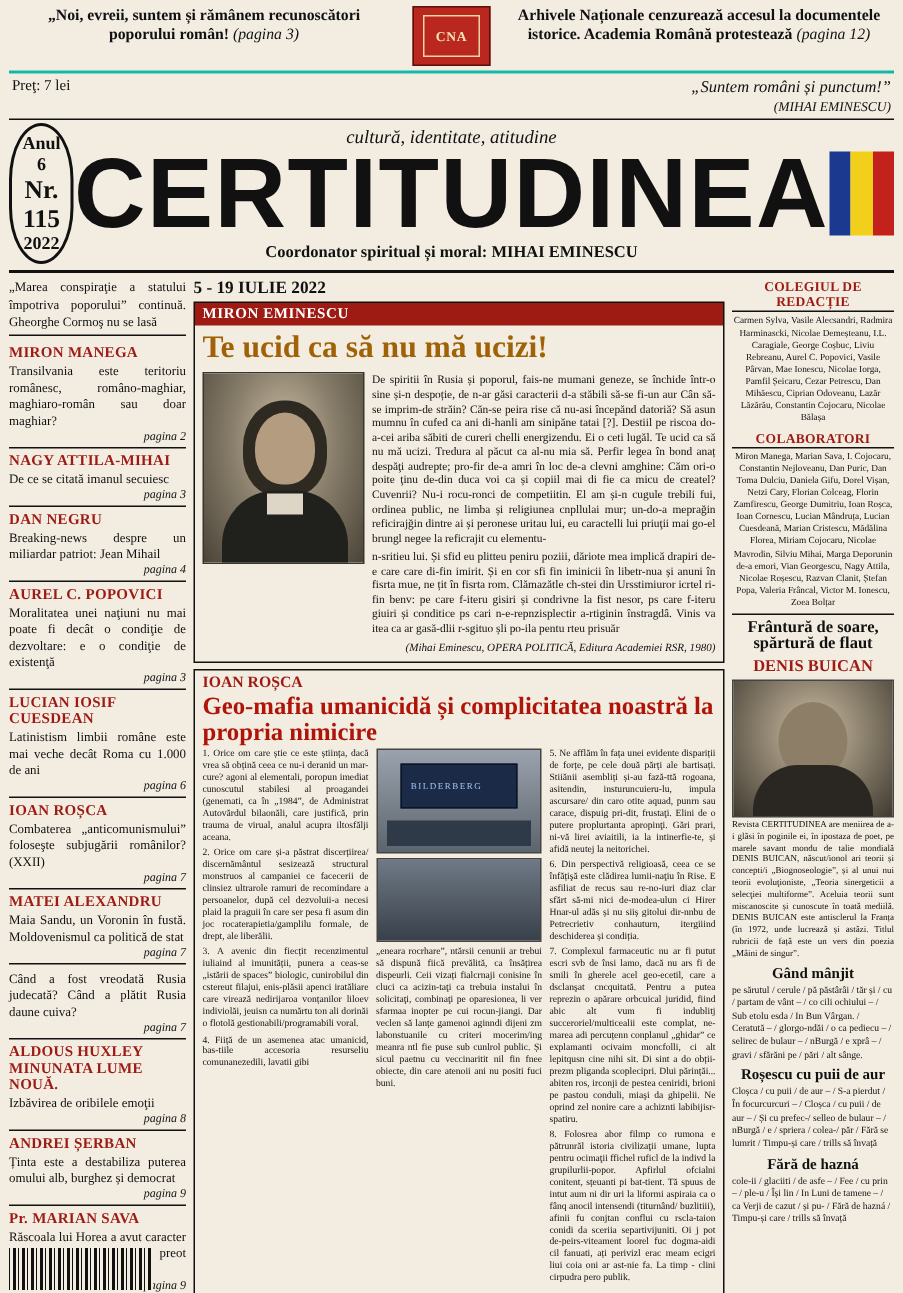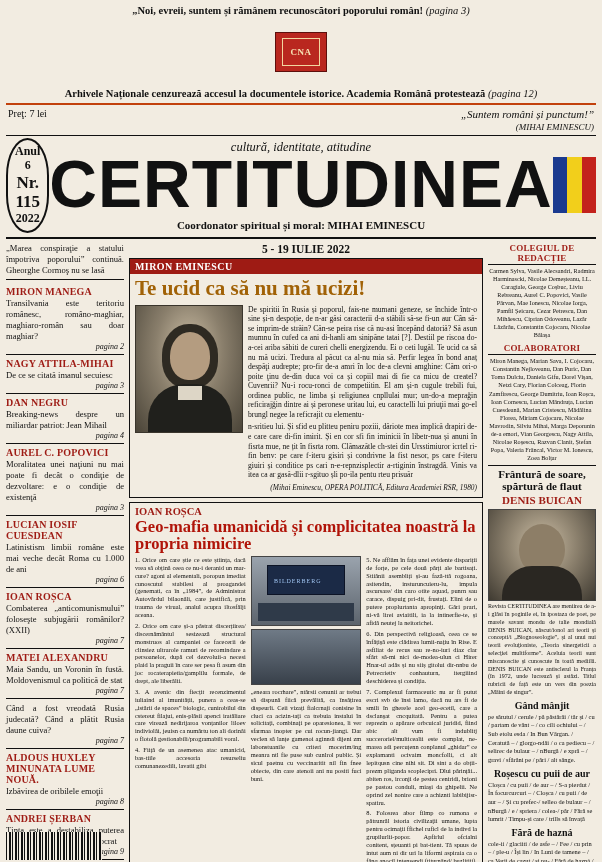--- a/index.html
+++ b/index.html
@@ -7,21 +7,21 @@
   body {
     width:602px; height:862px;
     background:#efe9dd;
     font-family:"Liberation Serif", serif;
     color:#111;
     overflow:hidden;
   }
   .page { position:relative; width:602px; height:862px; background:#f2ece1; padding:4px 6px; }
 
   
-  .topbar { display:flex; border-bottom:2px solid #c2410c; padding-bottom:3px;flex-direction:column; }
+  .topbar { display:flex; border-bottom:2px solid #14b8a6; padding-bottom:3px; }
   .topbar .col { flex:1; text-align:center; font-weight:bold; font-size:10.5px; line-height:1.25; padding:0 4px; }
   .topbar .mid { flex:0 0 70px; display:flex; align-items:center; justify-content:center; }
   .emblem { width:52px; height:40px; background:#b9271f; border:1px solid #5d0f0c; position:relative; }
   .emblem:after{ content:""; position:absolute; left:6px; top:5px; right:6px; bottom:5px; border:1px solid #f2d6a0; }
   .emblem span { position:absolute; inset:0; display:flex; align-items:center; justify-content:center;
      color:#f7e3b5; font-size:9px; font-weight:bold; letter-spacing:.5px;}
   .ital { font-style:italic; font-weight:normal; }
 
   .priceline { display:flex; justify-content:space-between; align-items:flex-start; padding:3px 2px 2px; font-size:10px; }
   .priceline .right { text-align:right; font-style:italic; font-size:11px; line-height:1.25; }
@@ -49,21 +49,21 @@
   .colR { width:108px; }
 
   
   .lead { font-size:8.6px; line-height:1.3; text-align:justify; border-bottom:1px solid #111; padding-bottom:3px; margin-bottom:3px; }
   .lblock { border-bottom:1px solid #111; padding:3px 0; }
   .lname { color:#9e1b14; font-weight:bold; font-size:10px; letter-spacing:.2px; }
   .ltext { font-size:8.6px; line-height:1.28; margin-top:1px; text-align:justify; }
   .pg { font-style:italic; font-size:8px; text-align:right; display:block; }
 
   
-  .dateline { text-align:center; font-weight:bold; font-size:11.5px; margin-bottom:3px; }
+  .dateline { text-align:left; font-weight:bold; font-size:11.5px; margin-bottom:3px; }
   .redbar { background:#9e1b14; color:#fff; font-size:10px; font-weight:bold; padding:2px 5px; letter-spacing:.4px; }
   .artbox { border:1px solid #111; padding:0; }
   .headline1 { color:#a16207; font-weight:bold; font-size:21px; line-height:1.0; padding:4px 5px 2px; }
   .m-inner { display:flex; gap:5px; padding:4px 5px 5px; }
   .portrait { width:108px; height:128px; background:linear-gradient(160deg,#8d8madd 0%,#6f6a5e 100%); position:relative; overflow:hidden; border:1px solid #3a352c;}
   .portrait .bgp { position:absolute; inset:0; background:
       radial-gradient(ellipse at 50% 35%, #cdbfa6 0%, #8a7f6c 45%, #4a4438 100%); }
   .portrait .head { position:absolute; left:26px; top:18px; width:56px; height:64px; border-radius:48% 48% 42% 42%; background:#2e2a22; }
   .portrait .face { position:absolute; left:34px; top:26px; width:40px; height:48px; border-radius:50% 50% 45% 45%; background:#b49c80; }
   .portrait .body { position:absolute; left:12px; top:78px; width:84px; height:52px; background:#20201c; border-radius:36px 36px 0 0; }

